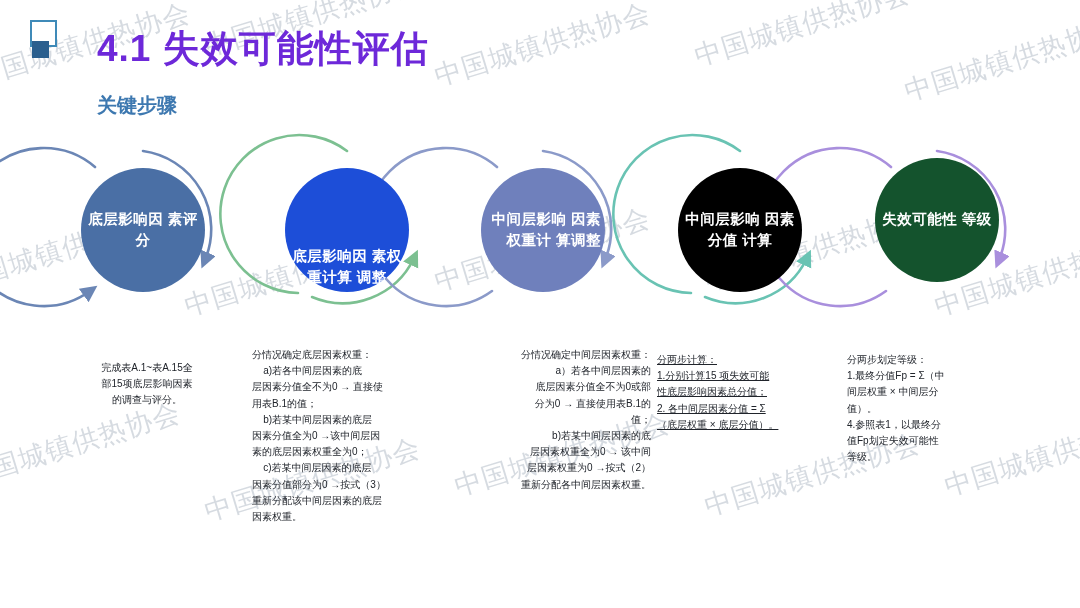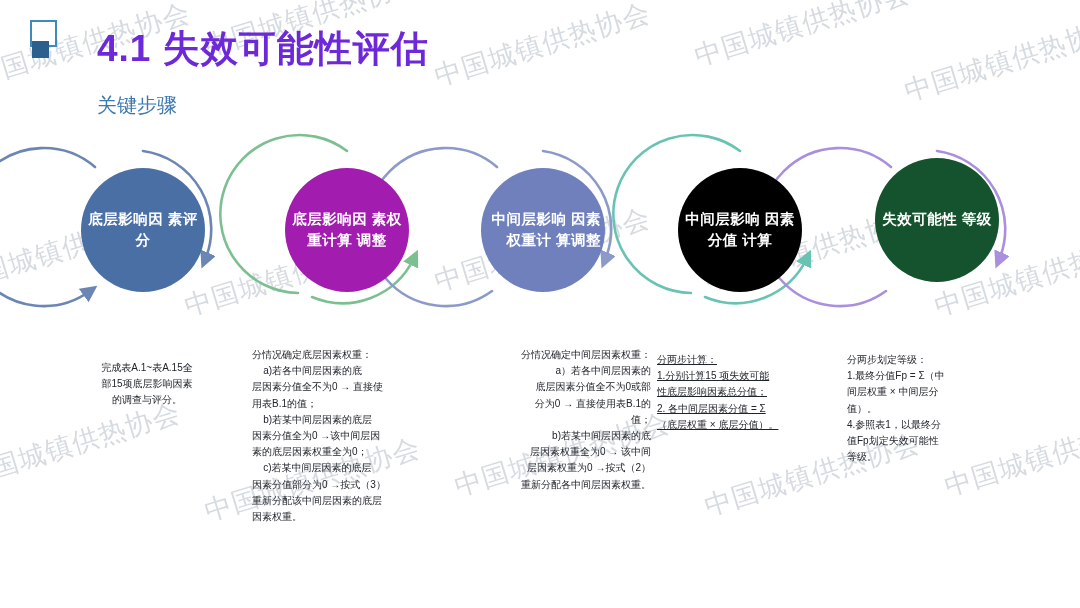--- a/index.html
+++ b/index.html
@@ -72,21 +72,21 @@
     letter-spacing: 1px;
     line-height: 1;
     margin-top: 8px;
     margin-left: 44px;
   }
   .subtitle {
     position: absolute;
     left: 97px;
     top: 92px;
     font-size: 20px;
-    font-weight: normal;
+    font-weight: bold;
     color: #3d78b0;
     z-index: 6;
     text-align: right;
   }
 
   
   .diagram {
     position: absolute;
     left: 0;
     top: 130px;
@@ -201,21 +201,21 @@
       <path d="M 705 167 A 79 79 0 0 0 807 128" fill="none" stroke="#69c3b3" stroke-width="2.6" stroke-linecap="round" marker-end="url(#ah4)"></path>
 
       <path d="M 891 37 A 79 79 0 1 0 886 161" fill="none" stroke="#a98fdd" stroke-width="2.6" stroke-linecap="round"></path>
       <path d="M 937 21 A 79 79 0 0 1 999 130" fill="none" stroke="#a98fdd" stroke-width="2.6" stroke-linecap="round" marker-end="url(#ah5)"></path>
     </svg>
 
     <div class="node" style="left:81px;  top:38px;  background:#4a6fa5;">
       <span>底层影响因
 素评分</span>
     </div>
-    <div class="node" style="left:285px; top:38px;  background:#a21caf;">
+    <div class="node" style="left:285px; top:38px;  background:#1d4ed8;align-items:flex-end;">
       <span>底层影响因
 素权重计算
 调整</span>
     </div>
     <div class="node" style="left:481px; top:38px;  background:#6f80bc;text-align:right;">
       <span>中间层影响
 因素权重计
 算调整</span>
     </div>
     <div class="node" style="left:678px; top:38px;  background:#000000;">

